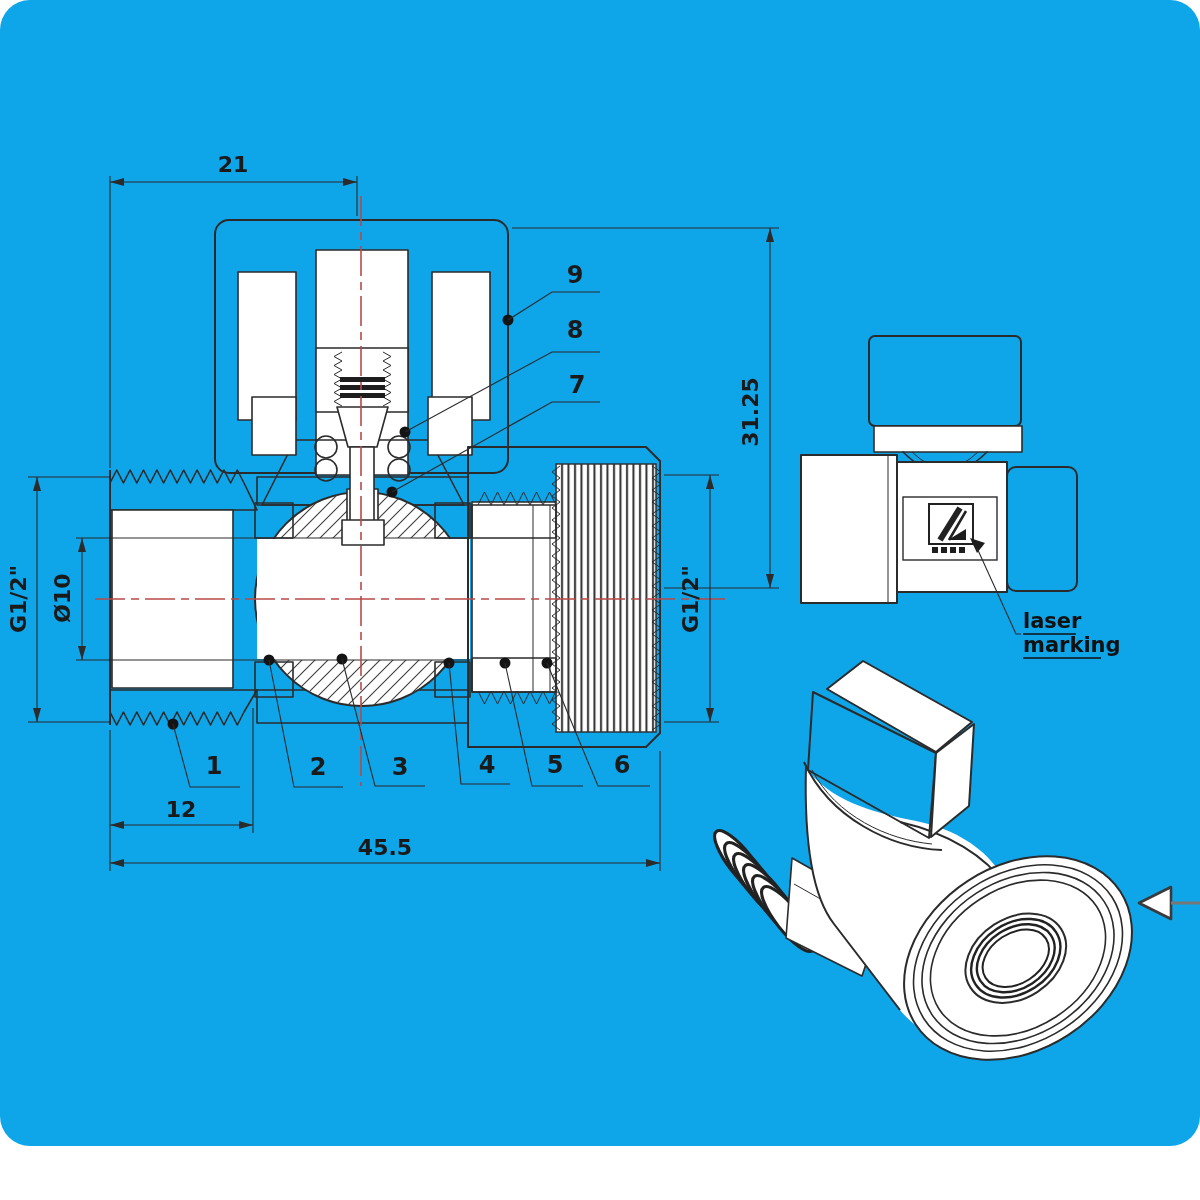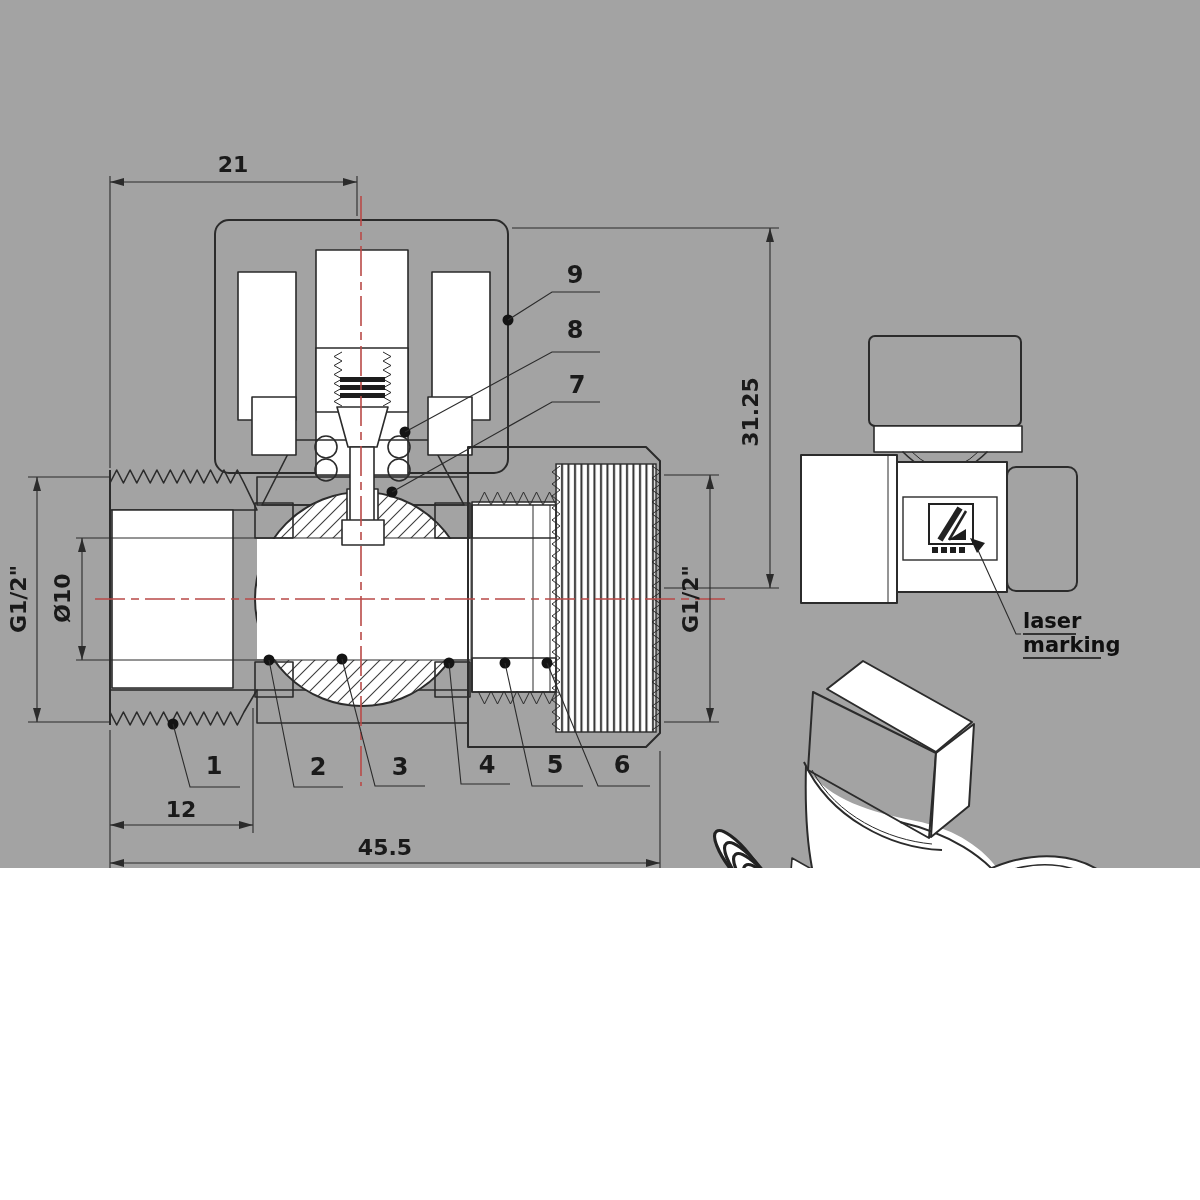--- a/index.html
+++ b/index.html
@@ -1,16 +1,16 @@
 <!DOCTYPE html>
 <html><head>
 <meta charset="utf-8">
 <style>
   html,body{margin:0;padding:0;background:#fff;}
-  .stage{position:relative;width:1200px;height:868px;background:#a3a3a3;overflow:hidden;}
+  .stage{position:relative;width:1200px;height:1146px;background:#0ea5e9;overflow:hidden;border-radius:30px;}
   svg{display:block}
   .s  {stroke:#2b2b2b;stroke-width:1.6;fill:none;stroke-linejoin:round;stroke-linecap:round}
   .s2 {stroke:#2b2b2b;stroke-width:2;fill:none;stroke-linejoin:round}
   .w  {fill:#ffffff;stroke:#2b2b2b;stroke-width:1.6;stroke-linejoin:round}
   .w2 {fill:#ffffff;stroke:#2b2b2b;stroke-width:2;stroke-linejoin:round}
   .wn {fill:#ffffff;stroke:none}
   .thin{stroke:#2b2b2b;stroke-width:1;fill:none}
   .dim{stroke:#2b2b2b;stroke-width:1.1;fill:none}
   .arr{fill:#2b2b2b;stroke:none}
   .dot{fill:#141414;stroke:none}

